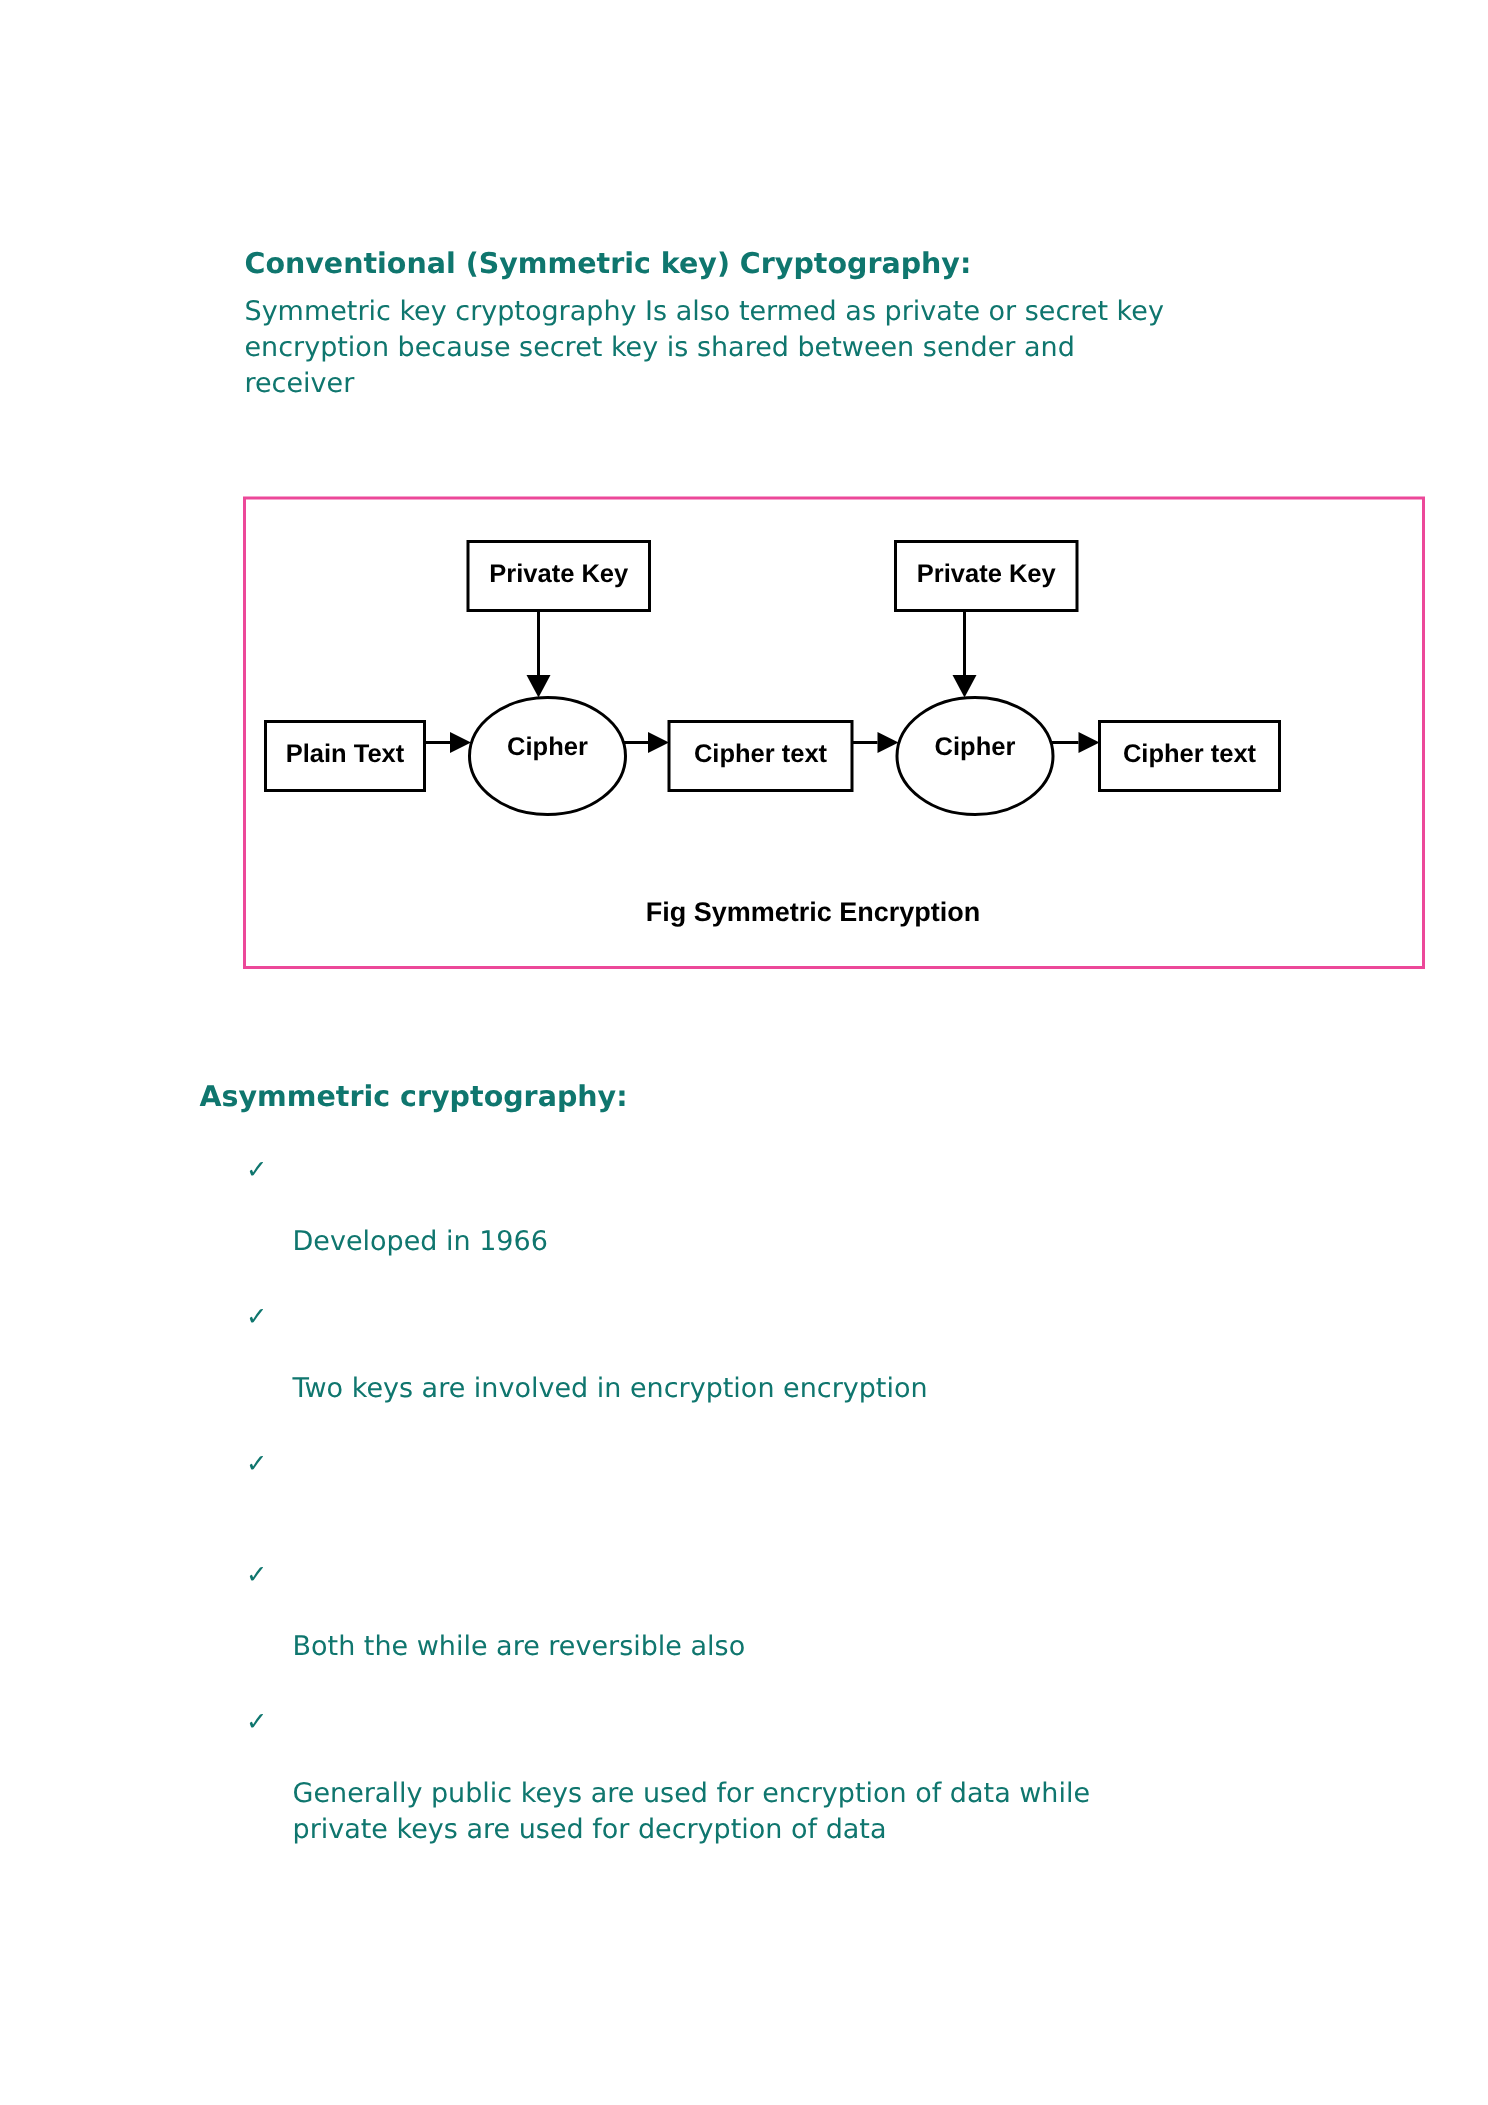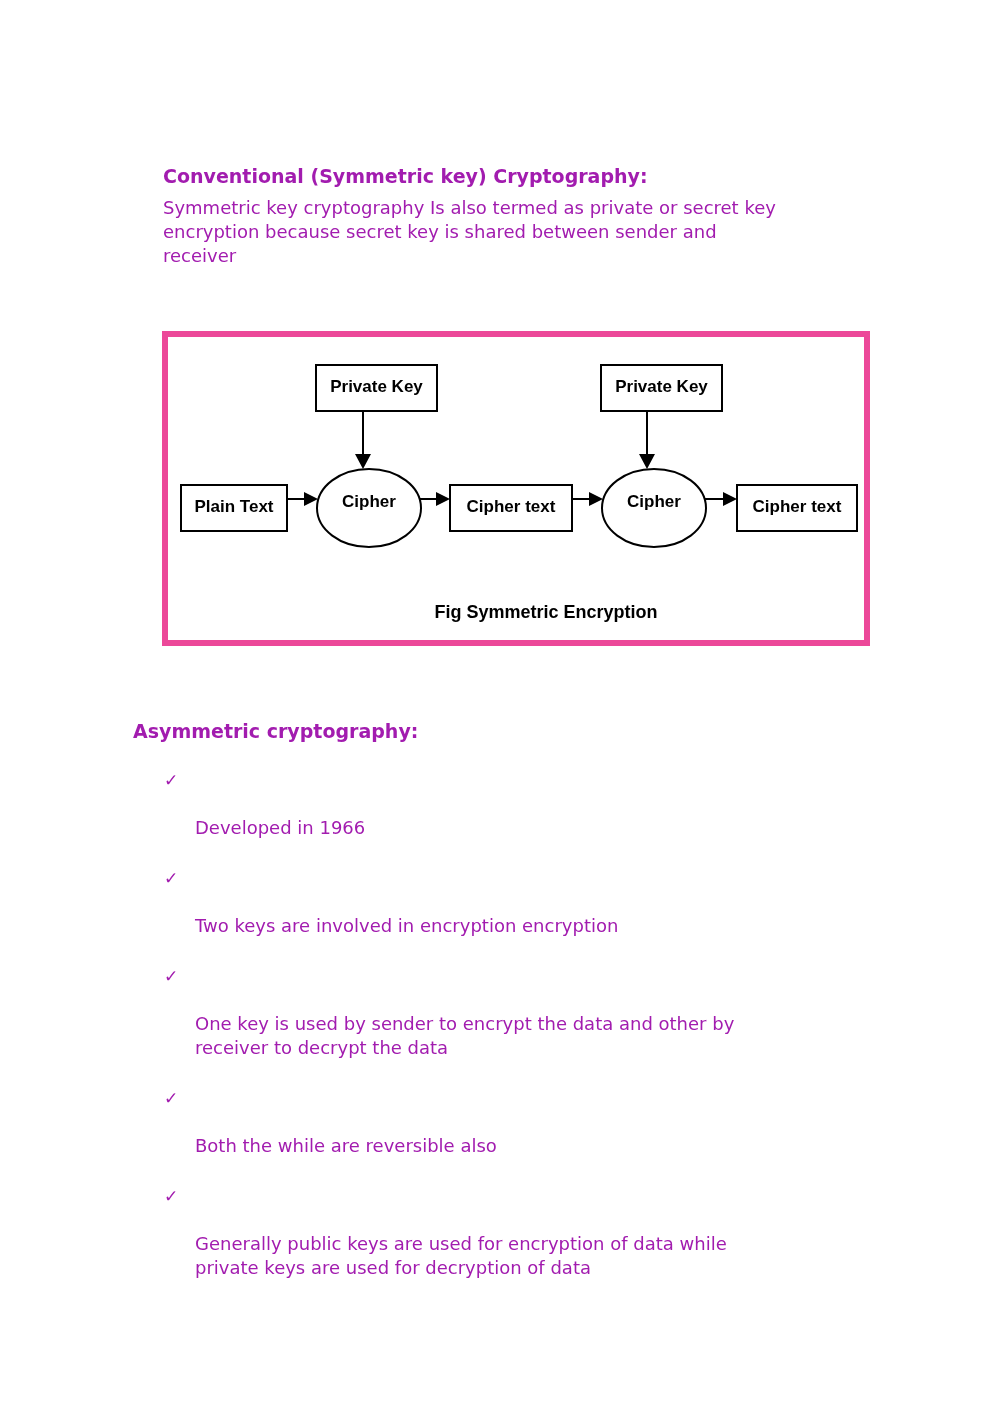--- a/index.html
+++ b/index.html
@@ -2,42 +2,42 @@
 <html><head>
 <meta charset="utf-8">
 <style>
   * { margin: 0; padding: 0; box-sizing: border-box; }
   html, body { background: #ffffff; }
   .page {
     position: relative;
     width: 992px;
     height: 1403px;
     background: #ffffff;
-    color: #a21caf;
+    color: #0f766e;
     font-family: "DejaVu Sans", sans-serif;
     overflow: hidden;
   }
   .h1 {
     position: absolute;
     left: 163px; top: 164px;
     font-size: 19px; font-weight: bold; line-height: 24px;
     white-space: nowrap;
   }
   .para {
     position: absolute;
     left: 163px; top: 196px;
     width: 710px;
     font-size: 18px; line-height: 24px;
     white-space: pre-line;
   }
   .figure-frame {
     position: absolute;
     left: 162px; top: 331px;
-    width: 708px; height: 315px;
-    border: 6px solid #ec4899;
+    width: 788px; height: 315px;
+    border: 2px solid #ec4899;
     background: #ffffff;
   }
   .figure-frame svg { display: block; width: 704px; height: 311px; }
   .diagram-label {
     font-family: "Liberation Sans", sans-serif;
     font-size: 17px; font-weight: bold;
     fill: #000000;
   }
   .diagram-caption {
     font-family: "Liberation Sans", sans-serif;
@@ -131,22 +131,20 @@
     <li class="bullet-item">
       <span class="check">✓</span>
       <span>Developed in 1966</span>
     </li>
     <li class="bullet-item">
       <span class="check">✓</span>
       <span>Two keys are involved in encryption encryption</span>
     </li>
     <li class="bullet-item">
       <span class="check">✓</span>
-      <span>One key is used by sender to encrypt the data and other by
-receiver to decrypt the data</span>
     </li>
     <li class="bullet-item">
       <span class="check">✓</span>
       <span>Both the while are reversible also</span>
     </li>
     <li class="bullet-item">
       <span class="check">✓</span>
       <span>Generally public keys are used for encryption of data while
 private keys are used for decryption of data</span>
     </li>

